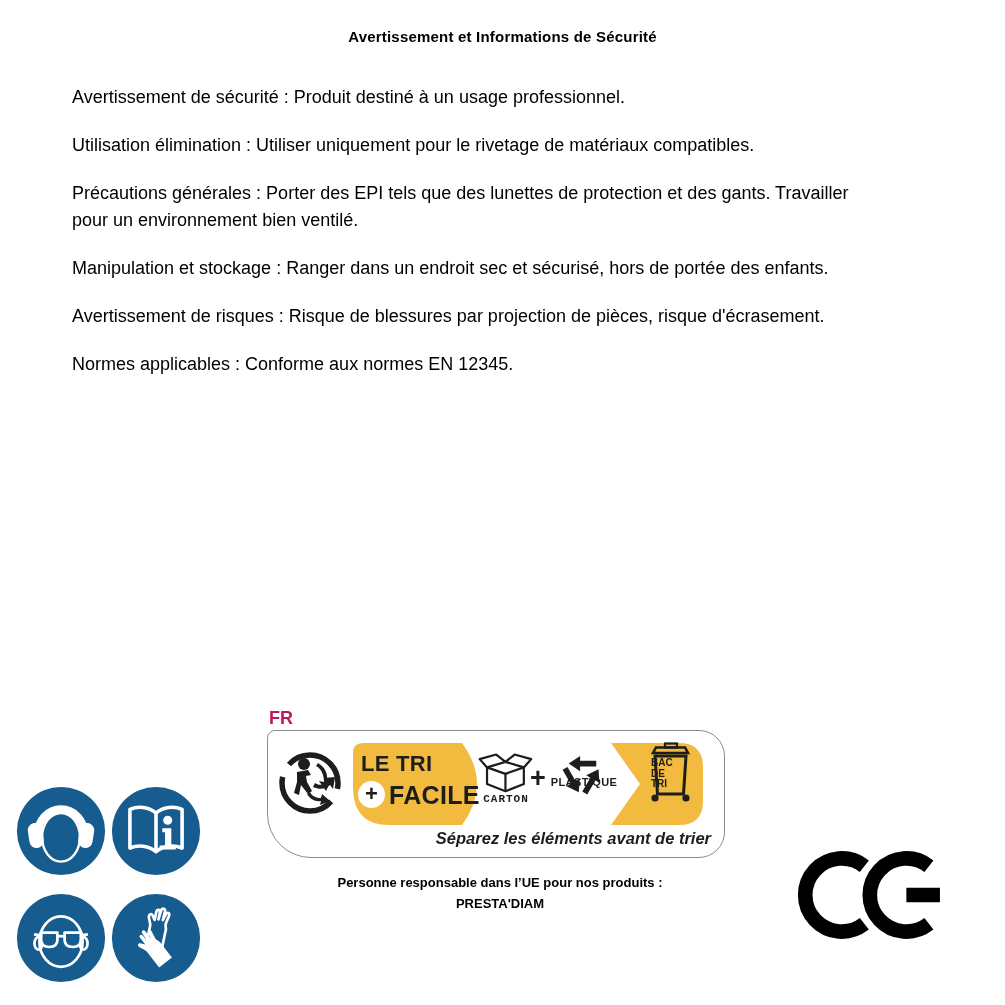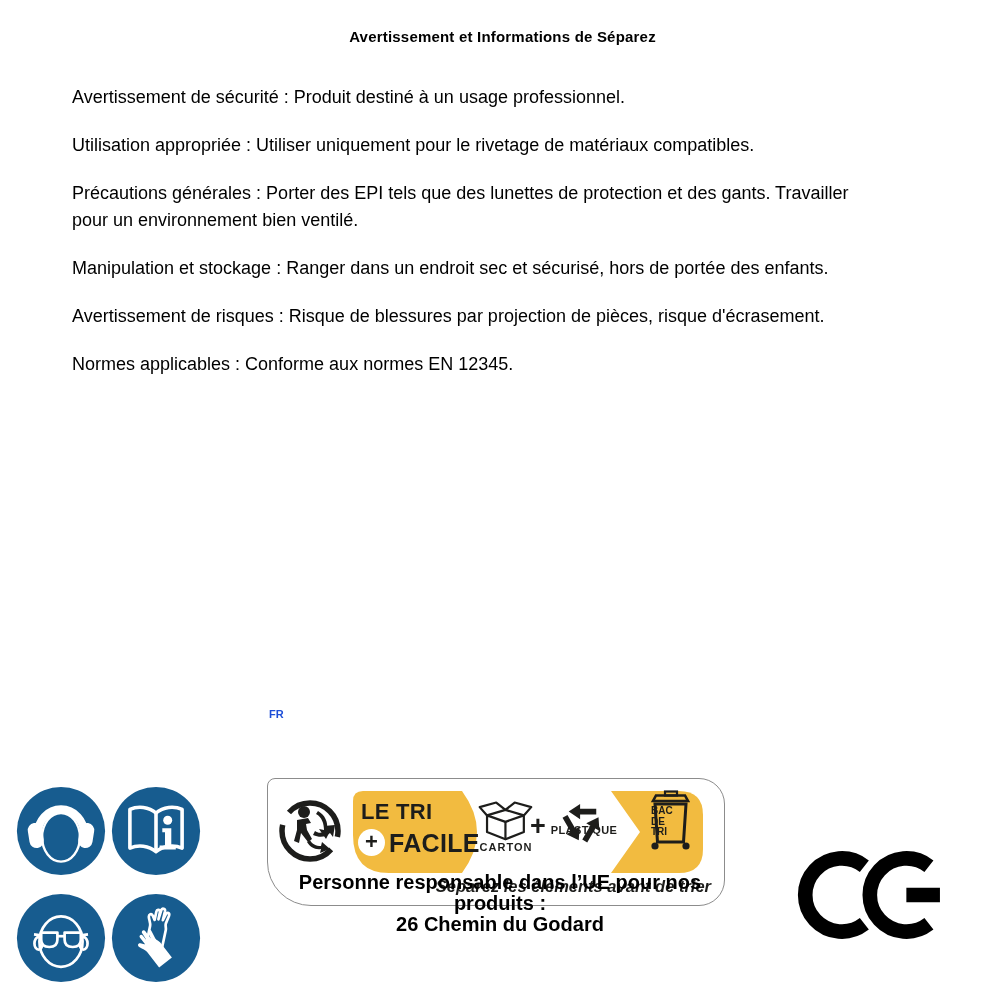--- a/index.html
+++ b/index.html
@@ -4,48 +4,48 @@
 <style>
   html,body{margin:0;padding:0;background:#fff;}
   .page{position:relative;width:1005px;height:1005px;background:#ffffff;overflow:hidden;
         font-family:"Liberation Sans", sans-serif;color:#000;}
   .title{position:absolute;left:0;top:28px;width:1005px;text-align:center;
          font-size:15px;font-weight:bold;letter-spacing:.2px;}
   .bodytext{position:absolute;left:72px;top:84px;width:872px;font-size:18px;line-height:27px;}
   .bodytext p{margin:0 0 21px 0;}
   .pictogram{position:absolute;width:90px;height:90px;}
   .pictogram svg{display:block;width:100%;height:100%;}
-  .fr-label{position:absolute;left:269px;top:708px;font-size:11px;font-weight:bold;color:#1d4ed8;}
+  .fr-label{position:absolute;left:269px;top:708px;font-size:18px;font-weight:bold;color:#be185d;}
   .banner{position:absolute;left:267px;top:730px;width:458px;height:128px;background:#fff;
-          border:1.5px solid #8c8c8c;border-radius:8px 26px 26px 44px;box-sizing:border-box;margin-top:48px;}
+          border:1.5px solid #8c8c8c;border-radius:8px 26px 26px 44px;box-sizing:border-box;}
   .banner-shapes{position:absolute;left:0;top:0;width:455px;height:125px;}
   .banner-txt{position:absolute;color:#1d1d1b;white-space:nowrap;}
   .letri{left:93px;top:20px;font-size:22px;font-weight:bold;letter-spacing:.3px;}
   .facile{left:121px;top:50px;font-size:25px;font-weight:bold;letter-spacing:.3px;}
   .plus-circle{position:absolute;left:90px;top:50px;width:27px;height:27px;border-radius:50%;
                background:#fff;text-align:center;line-height:26px;font-size:22px;font-weight:bold;color:#1d1d1b;}
   .mat-label{position:absolute;font-size:11px;font-weight:bold;letter-spacing:1px;color:#1d1d1b;text-align:center;}
   .mat-plus{left:262px;top:32px;font-size:27px;font-weight:bold;}
   .bin-text{position:absolute;left:383px;top:27px;width:42px;text-align:left;
             font-size:10px;line-height:10.5px;font-weight:bold;color:#1d1d1b;}
   .tagline{position:absolute;right:13px;top:98px;font-size:16.5px;font-style:italic;font-weight:bold;color:#1d1d1b;}
   .address{position:absolute;left:270px;top:872px;width:460px;text-align:center;
-           font-size:20px;font-weight:bold;line-height:21px;}
+           font-size:13px;font-weight:bold;line-height:21px;}
   .ce{position:absolute;left:797px;top:843px;}
 </style>
 </head>
 <body>
 
 <div class="page">
 
-  <div class="title">Avertissement et Informations de Séparez</div>
+  <div class="title">Avertissement et Informations de Sécurité</div>
 
   <div class="bodytext">
     <p><span>Avertissement de sécurité : Produit destiné à un usage professionnel.</span></p>
-    <p><span>Utilisation appropriée : Utiliser uniquement pour le rivetage de matériaux compatibles.</span></p>
+    <p><span>Utilisation élimination : Utiliser uniquement pour le rivetage de matériaux compatibles.</span></p>
     <p>
       <span style="display:block">Précautions générales : Porter des EPI tels que des lunettes de protection et des gants. Travailler</span>
       <span style="display:block">pour un environnement bien ventilé.</span>
     </p>
     <p><span>Manipulation et stockage : Ranger dans un endroit sec et sécurisé, hors de portée des enfants.</span></p>
     <p><span>Avertissement de risques : Risque de blessures par projection de pièces, risque d'écrasement.</span></p>
     <p><span>Normes applicables : Conforme aux normes EN 12345.</span></p>
   </div>
 
   <div class="pictogram" style="left:16px;top:786px;">
@@ -127,36 +127,36 @@
         <path d="M7 14 L38 14 L35.5 52 L9.5 52 Z" stroke-width="3"></path>
         <circle cx="7" cy="56" r="3.6" fill="#1d1d1b" stroke="none"></circle>
         <circle cx="38" cy="56" r="3.6" fill="#1d1d1b" stroke="none"></circle>
       </g>
     </svg>
 
     <div class="banner-txt letri">LE TRI</div>
     <div class="plus-circle">+</div>
     <div class="banner-txt facile">FACILE</div>
 
-    <div class="mat-label" style="left:200px;top:62px;width:76px;">CARTON</div>
+    <div class="mat-label" style="left:200px;top:62px;width:76px;font-family:Liberation Mono, monospace;">CARTON</div>
     <div class="banner-txt mat-plus">+</div>
     <div class="mat-label" style="left:282px;top:45px;width:68px;letter-spacing:.4px;">PLASTIQUE</div>
 
     <div class="bin-text">
       <div>BAC</div>
       <div>DE</div>
       <div>TRI</div>
     </div>
 
     <div class="tagline">Séparez les éléments avant de trier</div>
   </div>
 
   <div class="address">
     <div>Personne responsable dans l’UE pour nos produits :</div>
-    <div>26 Chemin du Godard</div>
+    <div>PRESTA'DIAM</div>
   </div>
 
   <div class="ce">
     <svg width="155" height="104" viewBox="0 0 180 105">
       <path d="M78.2 19 A42.5 42.5 0 1 0 78.2 86" fill="none" stroke="#000" stroke-width="17"></path>
       <path d="M153.2 19 A42.5 42.5 0 1 0 153.2 86" fill="none" stroke="#000" stroke-width="17"></path>
       <path d="M127 52.5 H 166" stroke="#000" stroke-width="17"></path>
     </svg>
   </div>
 

